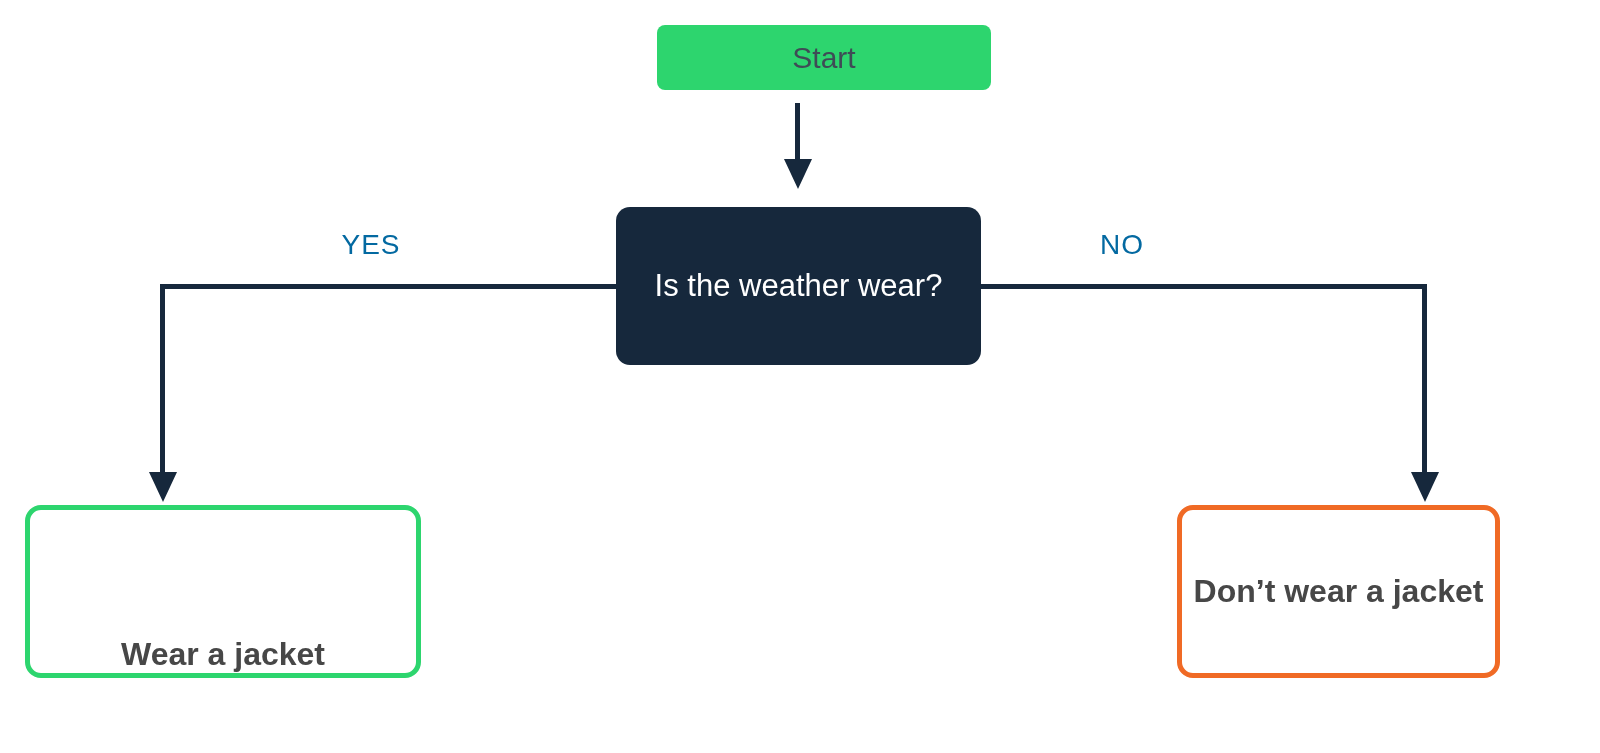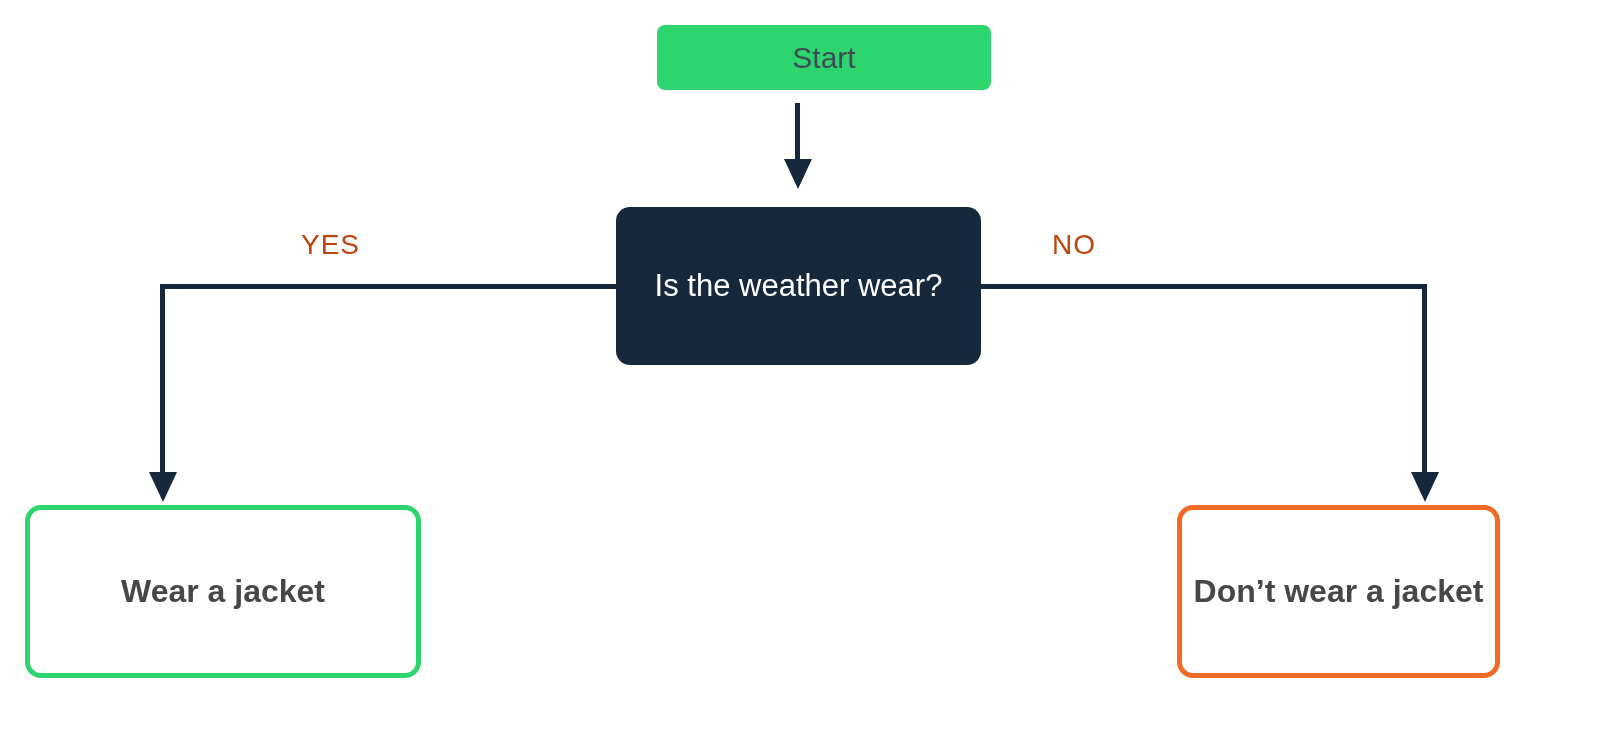--- a/index.html
+++ b/index.html
@@ -47,20 +47,21 @@
     background: #ffffff;
     border-radius: 16px;
     color: #474747;
     font-size: 32px;
     font-weight: 700;
   }
   .yes-outcome {
     left: 25px;
     width: 396px;
     border: 5px solid #2dd56e;
+    align-items: flex-end;
   }
   .no-outcome {
     left: 1177px;
     width: 323px;
     border: 5px solid #f06a25;
   }
   .edge-line {
     position: absolute;
     background: #16283c;
   }
@@ -76,22 +77,22 @@
     border-left: 14px solid transparent;
     border-right: 14px solid transparent;
     border-top: 30px solid #16283c;
   }
   .arrow-start { left: 784px;  top: 159px; }
   .arrow-yes   { left: 149px;  top: 472px; }
   .arrow-no    { left: 1411px; top: 472px; }
   .edge-label {
     position: absolute;
     width: 140px;
-    text-align: left;
-    color: #c2410c;
+    text-align: center;
+    color: #0369a1;
     font-size: 28px;
     letter-spacing: 1px;
     font-weight: 400;
   }
   .yes-label { left: 301px;  top: 229px; }
   .no-label  { left: 1052px; top: 229px; }
 </style>
 </head>
 <body>
 

